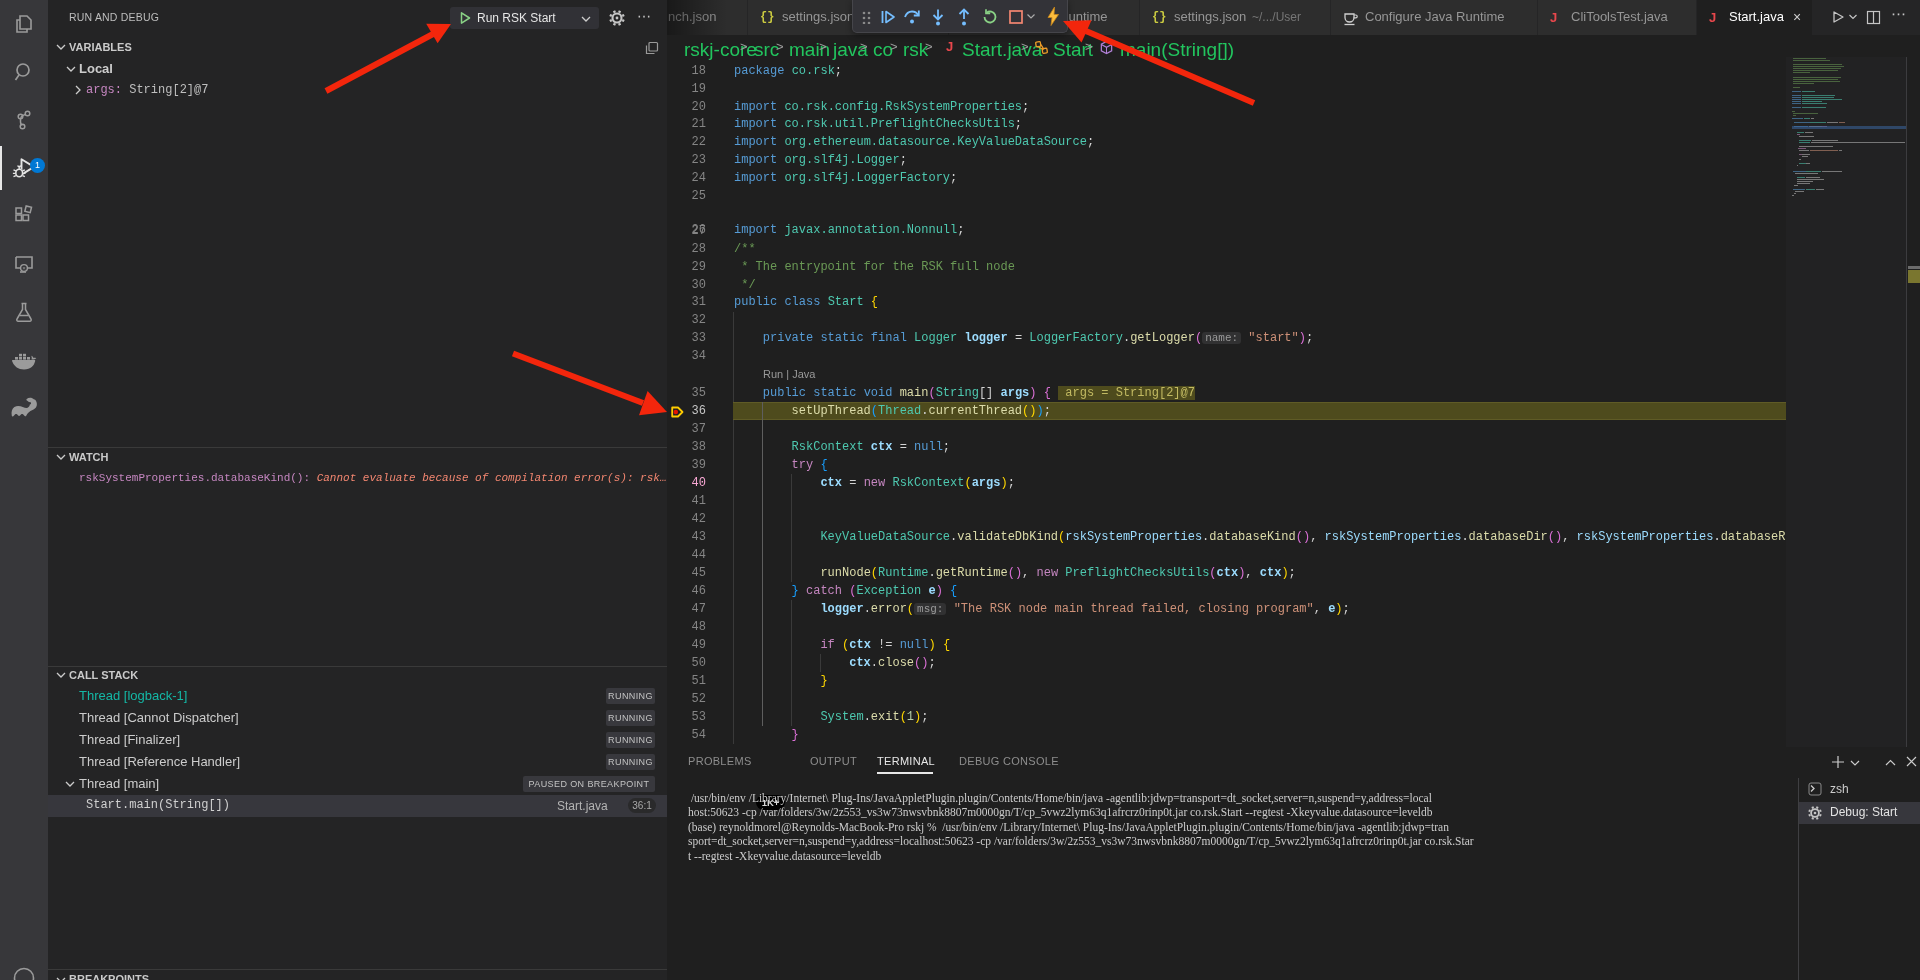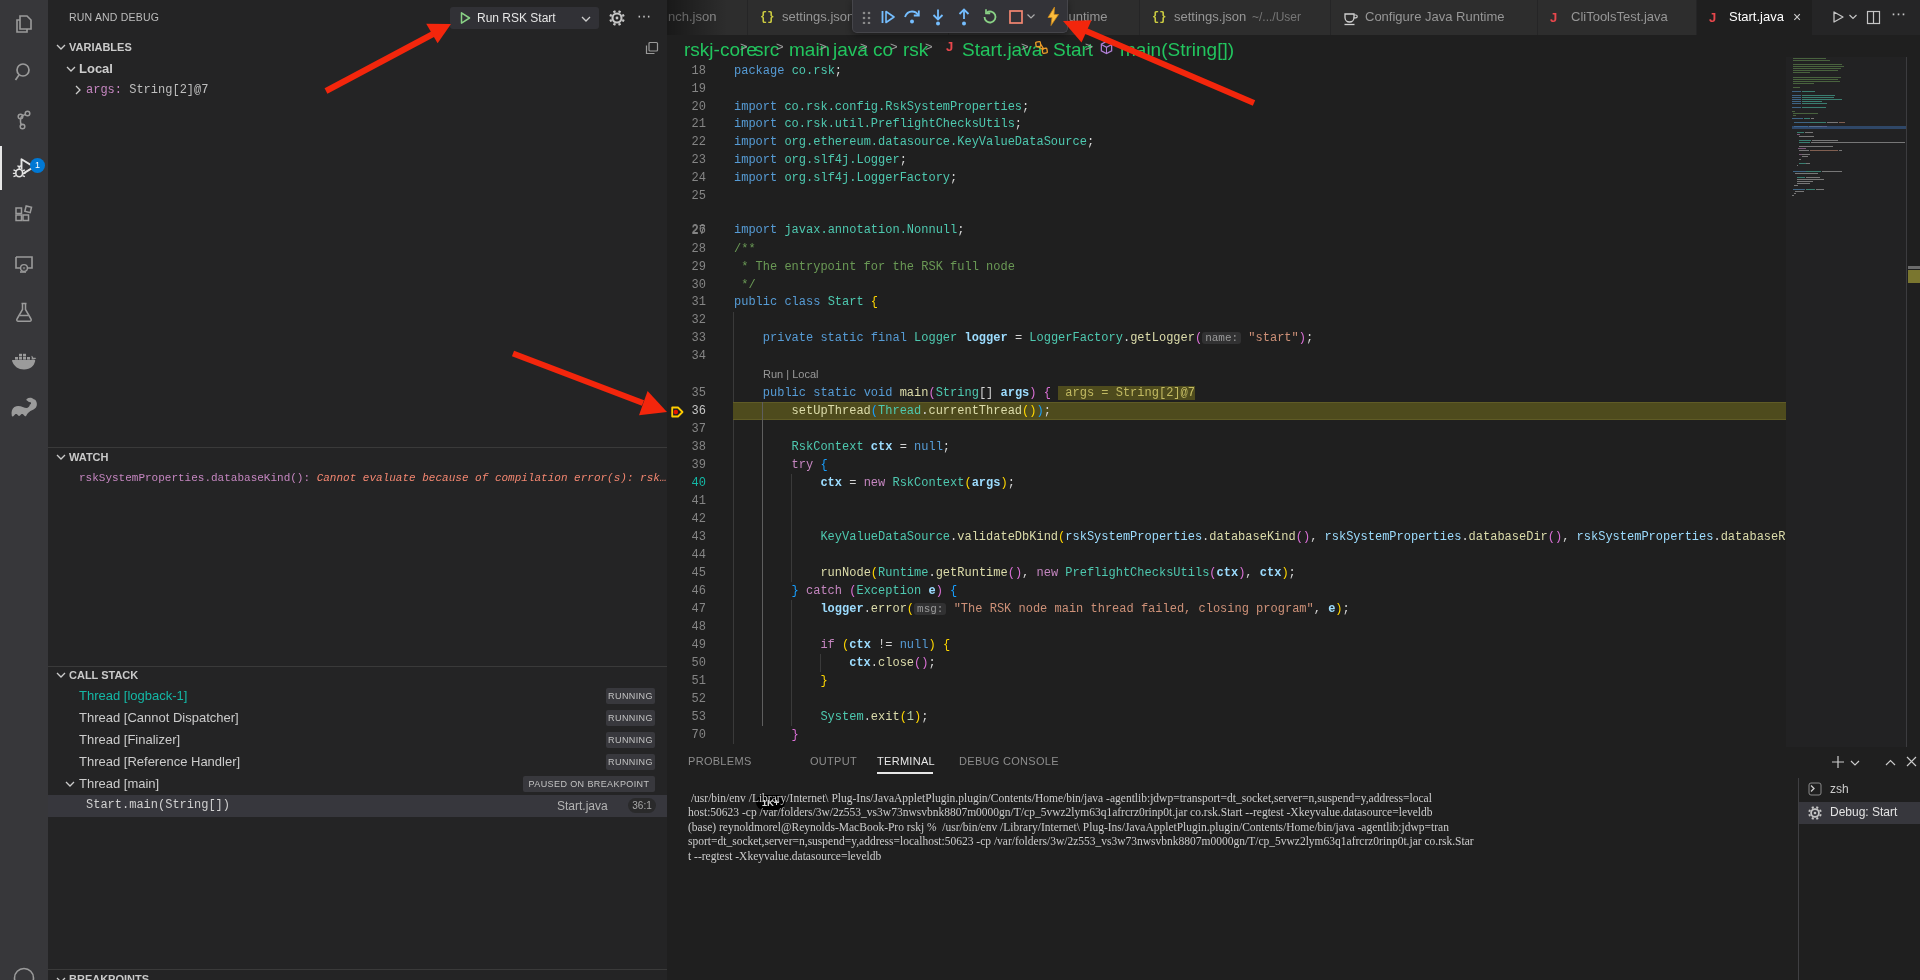--- a/index.html
+++ b/index.html
@@ -281,41 +281,41 @@
 <div class="cl" style="top:187px"><span class="ln" style="color:#858585">25</span><span class="ct"></span></div>
 <div class="cl" style="top:221px"><span class="ln" style="color:#858585">26</span><span class="ct"><span class="k">import</span> <span class="t">javax.annotation.Nonnull</span><span class="p">;</span></span></div>
 <div class="cl" style="top:222px"><span class="ln" style="color:#858585">27</span><span class="ct"></span></div>
 <div class="cl" style="top:240px"><span class="ln" style="color:#858585">28</span><span class="ct"><span class="m">/**</span></span></div>
 <div class="cl" style="top:258px"><span class="ln" style="color:#858585">29</span><span class="ct"><span class="m"> * The entrypoint for the RSK full node</span></span></div>
 <div class="cl" style="top:276px"><span class="ln" style="color:#858585">30</span><span class="ct"><span class="m"> */</span></span></div>
 <div class="cl" style="top:293px"><span class="ln" style="color:#858585">31</span><span class="ct"><span class="k">public class</span> <span class="t">Start</span> <span class="b1">{</span></span></div>
 <div class="cl" style="top:311px"><span class="ln" style="color:#858585">32</span><span class="ct"></span></div>
 <div class="cl" style="top:329px"><span class="ln" style="color:#858585">33</span><span class="ct">    <span class="k">private static final</span> <span class="t">Logger</span> <span class="vb">logger</span> <span class="p">=</span> <span class="t">LoggerFactory</span><span class="p">.</span><span class="f">getLogger</span><span class="b2">(</span><span class="inlay">name:</span> <span class="s">"start"</span><span class="b2">)</span><span class="p">;</span></span></div>
 <div class="cl" style="top:347px"><span class="ln" style="color:#858585">34</span><span class="ct"></span></div>
-<div class="abs" style="left:763px;top:368px;font-size:11px;color:#999999;font-family:'Liberation Sans',sans-serif">Run | Local</div>
+<div class="abs" style="left:763px;top:368px;font-size:11px;color:#999999;font-family:'Liberation Sans',sans-serif">Run | Java</div>
 <div class="cl" style="top:384px"><span class="ln" style="color:#858585">35</span><span class="ct">    <span class="k">public static void</span> <span class="f">main</span><span class="b2">(</span><span class="t">String</span><span class="p">[]</span> <span class="vb">args</span><span class="b2">)</span> <span class="b2">{</span> <span style="background:#4e4b1d;color:#c2ba62"> args = String[2]@7</span></span></div>
 <div class="cl" style="top:402px"><span class="ln" style="color:#c6c6c6">36</span><span class="ct">        <span class="f">setUpThread</span><span class="b3">(</span><span class="t">Thread</span><span class="p">.</span><span class="f">currentThread</span><span class="b1">()</span><span class="b3">)</span><span class="p">;</span></span></div>
 <div class="cl" style="top:420px"><span class="ln" style="color:#858585">37</span><span class="ct"></span></div>
 <div class="cl" style="top:438px"><span class="ln" style="color:#858585">38</span><span class="ct">        <span class="t">RskContext</span> <span class="vb">ctx</span> <span class="p">=</span> <span class="k">null</span><span class="p">;</span></span></div>
 <div class="cl" style="top:456px"><span class="ln" style="color:#858585">39</span><span class="ct">        <span class="c">try</span> <span class="b3">{</span></span></div>
-<div class="cl" style="top:474px"><span class="ln" style="color:#14b8a6">40</span><span class="ct">            <span class="vb">ctx</span> <span class="p">=</span> <span class="c">new</span> <span class="t">RskContext</span><span class="b1">(</span><span class="vb">args</span><span class="b1">)</span><span class="p">;</span></span></div>
+<div class="cl" style="top:474px"><span class="ln" style="color:#f9a8d4">40</span><span class="ct">            <span class="vb">ctx</span> <span class="p">=</span> <span class="c">new</span> <span class="t">RskContext</span><span class="b1">(</span><span class="vb">args</span><span class="b1">)</span><span class="p">;</span></span></div>
 <div class="cl" style="top:492px"><span class="ln" style="color:#858585">41</span><span class="ct"></span></div>
 <div class="cl" style="top:510px"><span class="ln" style="color:#858585">42</span></div>
 <div class="cl" style="top:528px"><span class="ln" style="color:#858585">43</span><span class="ct">            <span class="t">KeyValueDataSource</span><span class="p">.</span><span class="f">validateDbKind</span><span class="b1">(</span><span class="v">rskSystemProperties</span><span class="p">.</span><span class="f">databaseKind</span><span class="b2">()</span><span class="p">,</span> <span class="v">rskSystemProperties</span><span class="p">.</span><span class="f">databaseDir</span><span class="b2">()</span><span class="p">,</span> <span class="v">rskSystemProperties</span><span class="p">.</span><span class="f">databaseReadsCacheSize</span></span></div>
 <div class="cl" style="top:546px"><span class="ln" style="color:#858585">44</span><span class="ct"></span></div>
 <div class="cl" style="top:564px"><span class="ln" style="color:#858585">45</span><span class="ct">            <span class="f">runNode</span><span class="b1">(</span><span class="t">Runtime</span><span class="p">.</span><span class="f">getRuntime</span><span class="b2">()</span><span class="p">,</span> <span class="c">new</span> <span class="t">PreflightChecksUtils</span><span class="b2">(</span><span class="vb">ctx</span><span class="b2">)</span><span class="p">,</span> <span class="vb">ctx</span><span class="b1">)</span><span class="p">;</span></span></div>
 <div class="cl" style="top:582px"><span class="ln" style="color:#858585">46</span><span class="ct">        <span class="b3">}</span> <span class="c">catch</span> <span class="b2">(</span><span class="t">Exception</span> <span class="vb">e</span><span class="b2">)</span> <span class="b3">{</span></span></div>
 <div class="cl" style="top:600px"><span class="ln" style="color:#858585">47</span><span class="ct">            <span class="vb">logger</span><span class="p">.</span><span class="f">error</span><span class="b1">(</span><span class="inlay">msg:</span> <span class="s">"The RSK node main thread failed, closing program"</span><span class="p">,</span> <span class="vb">e</span><span class="b1">)</span><span class="p">;</span></span></div>
 <div class="cl" style="top:618px"><span class="ln" style="color:#858585">48</span><span class="ct"></span></div>
 <div class="cl" style="top:636px"><span class="ln" style="color:#858585">49</span><span class="ct">            <span class="c">if</span> <span class="b1">(</span><span class="vb">ctx</span> <span class="p">!=</span> <span class="k">null</span><span class="b1">)</span> <span class="b1">{</span></span></div>
 <div class="cl" style="top:654px"><span class="ln" style="color:#858585">50</span><span class="ct">                <span class="vb">ctx</span><span class="p">.</span><span class="f">close</span><span class="b2">()</span><span class="p">;</span></span></div>
 <div class="cl" style="top:672px"><span class="ln" style="color:#858585">51</span><span class="ct">            <span class="b1">}</span></span></div>
 <div class="cl" style="top:690px"><span class="ln" style="color:#858585">52</span><span class="ct"></span></div>
 <div class="cl" style="top:708px"><span class="ln" style="color:#858585">53</span><span class="ct">            <span class="t">System</span><span class="p">.</span><span class="f">exit</span><span class="b1">(</span><span class="n">1</span><span class="b1">)</span><span class="p">;</span></span></div>
-<div class="cl" style="top:726px"><span class="ln" style="color:#858585">70</span><span class="ct">        <span class="b2">}</span></span></div>
+<div class="cl" style="top:726px"><span class="ln" style="color:#858585">54</span><span class="ct">        <span class="b2">}</span></span></div>
 <svg class="abs" style="left:670px;top:405px" width="15" height="14" viewBox="0 0 15 14">
 <path d="M2.2 2.5h5.8l4.5 4.5-4.5 4.5H2.2z" fill="none" stroke="#ffcc00" stroke-width="1.8" stroke-linejoin="round"></path>
 <circle cx="5.8" cy="7" r="2.3" fill="#e51400"></circle>
   </svg>
 <style>.mm2{position:absolute;height:1.1px;opacity:.55}</style>
 <div class="abs" style="left:1786px;top:57px;width:120px;height:690px;background:#222223"></div>
 <div class="abs" style="left:1906px;top:57px;width:1px;height:690px;background:#3c3c3f"></div>
 <div class="abs" style="left:1908px;top:266px;width:12px;height:3px;background:#6c6c6c"></div>
 <div class="abs" style="left:1908px;top:270px;width:12px;height:13px;background:#7a762f"></div>
 <div class="mm2" style="left:1792.0px;top:56.0px;width:6.4px;background:#6a9955"></div>

